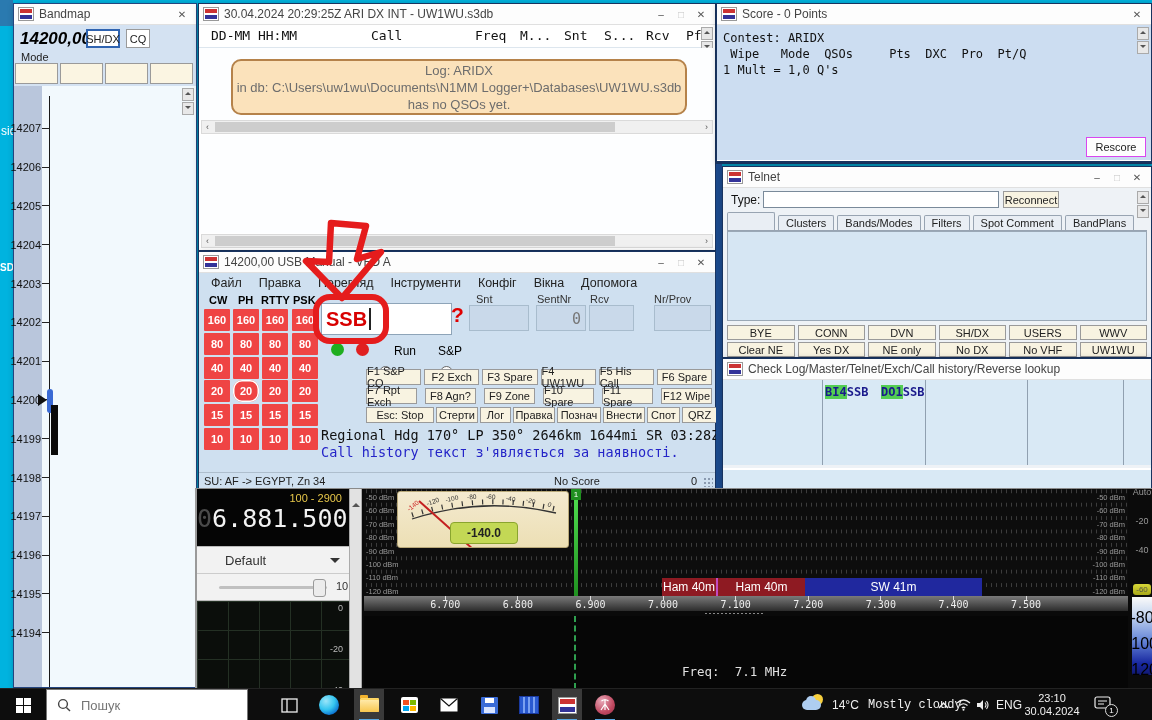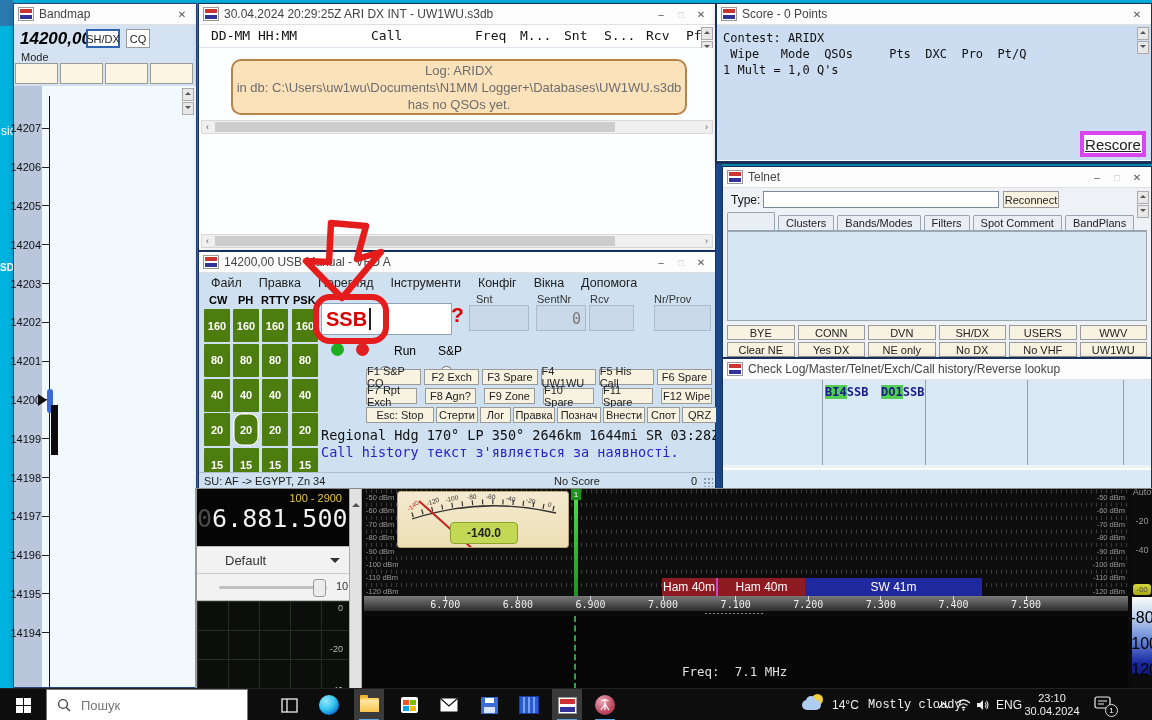--- a/index.html
+++ b/index.html
@@ -34,21 +34,21 @@
   .hscroll .ar{position:absolute;top:2px;width:9px;height:9px;color:#555;font-size:9px;line-height:9px;text-align:center;}
   
   .scline{font-family:"DejaVu Sans Mono",monospace;font-size:12px;color:#111;white-space:pre;line-height:16px;}
   .tab{background:#e9eef4;border:1px solid #98a4b2;border-bottom:none;border-radius:2px 2px 0 0;
        font-size:11px;color:#222;padding:1px 7px;margin-right:3px;display:flex;align-items:center;}
   .tnbtns{display:grid;grid-template-columns:repeat(6,1fr);gap:3px;position:absolute;left:4px;right:4px;}
   .tnbtns div{height:15px;font-size:11px;} 
   
   .menu{font-size:12.5px;color:#222;margin-right:17px;}
   .bandcol{position:absolute;width:26px;top:57px;}
-  .band{height:33px;margin-bottom:1.8px;background:#4d7c0f;color:#fff;font-size:11px;font-weight:bold;
+  .band{height:22px;margin-bottom:1.8px;background:#ef4444;color:#fff;font-size:11px;font-weight:bold;
         display:flex;align-items:center;justify-content:center;border-radius:1px;}
   .band.sel{box-shadow:inset 0 0 0 1.5px #fff;border-radius:9px;}
   .fkeys{position:absolute;left:167px;width:346px;display:grid;grid-template-columns:repeat(6,1fr);gap:3px;}
   .fkeys div{height:16px;font-size:11px;}
   .abtns{position:absolute;left:167px;display:flex;gap:2px;}
   .abtns div{height:16px;font-size:11px;}
   .abtns div:nth-child(1){width:68px}.abtns div:nth-child(2){width:42px}.abtns div:nth-child(3){width:31px}
   .abtns div:nth-child(4){width:42px}.abtns div:nth-child(5){width:44px}.abtns div:nth-child(6){width:42px}
   .abtns div:nth-child(7){width:33px}.abtns div:nth-child(8){width:35px}
   .flabels div{position:absolute;top:0;font-size:11px;color:#333;}
@@ -312,22 +312,22 @@
     </div>
     <div class="ab" style="left:0;top:21px;width:434px;height:135px;background:#ccddf1;padding:5px 0 0 6px;box-sizing:border-box;">
         <div class="scline">Contest: ARIDX</div>
         <div class="scline"> Wipe   Mode  QSOs     Pts  DXC  Pro  Pt/Q</div>
         <div class="scline">1 Mult = 1,0 Q's</div>
       </div>
     <div class="ab spin" style="right:2px;top:23px;">
         <b class="up"></b>
         <b class="dn"></b>
       </div>
-    <div class="ab" style="right:5px;bottom:4px;width:58px;height:18px;background:#fdfdfd;border:4px solid #d946ef;box-shadow:inset 0 0 0 1px #fff;
-                display:flex;align-items:center;justify-content:center;font-size:15px;color:#222;text-decoration:underline;">Rescore</div>
+    <div class="ab" style="right:5px;bottom:4px;width:58px;height:18px;background:#fdfdfd;border:1px solid #d946ef;box-shadow:inset 0 0 0 1px #fff;
+                display:flex;align-items:center;justify-content:center;font-size:11px;color:#222;">Rescore</div>
   </div>
 
   <div class="ab" style="left:716px;top:164px;width:6px;height:324px;background:#1c4a8c;"></div>
 
   <div class="win" style="left:722px;top:166px;width:430px;height:192px;background:#eef2f6;border-color:#18335f;">
     <div class="tbar">
       <span class="nmico">
           <i class="r"></i>
           <i class="b"></i>
         </span>

